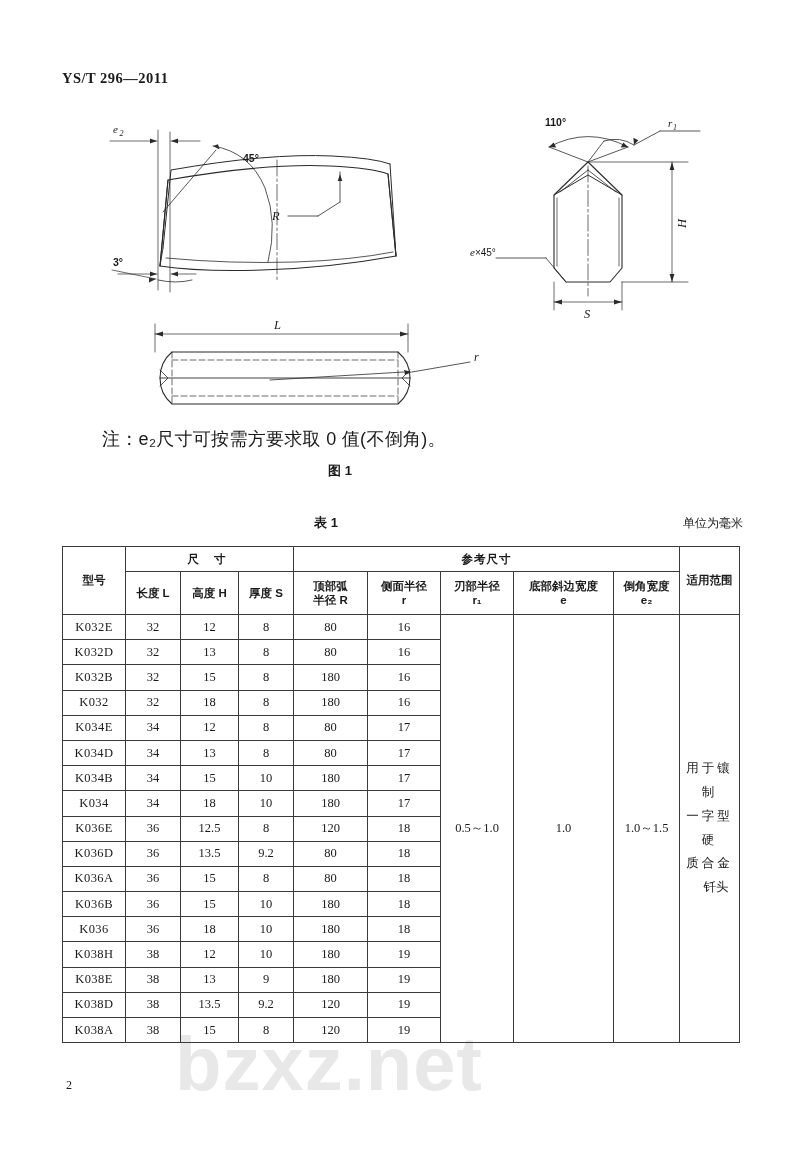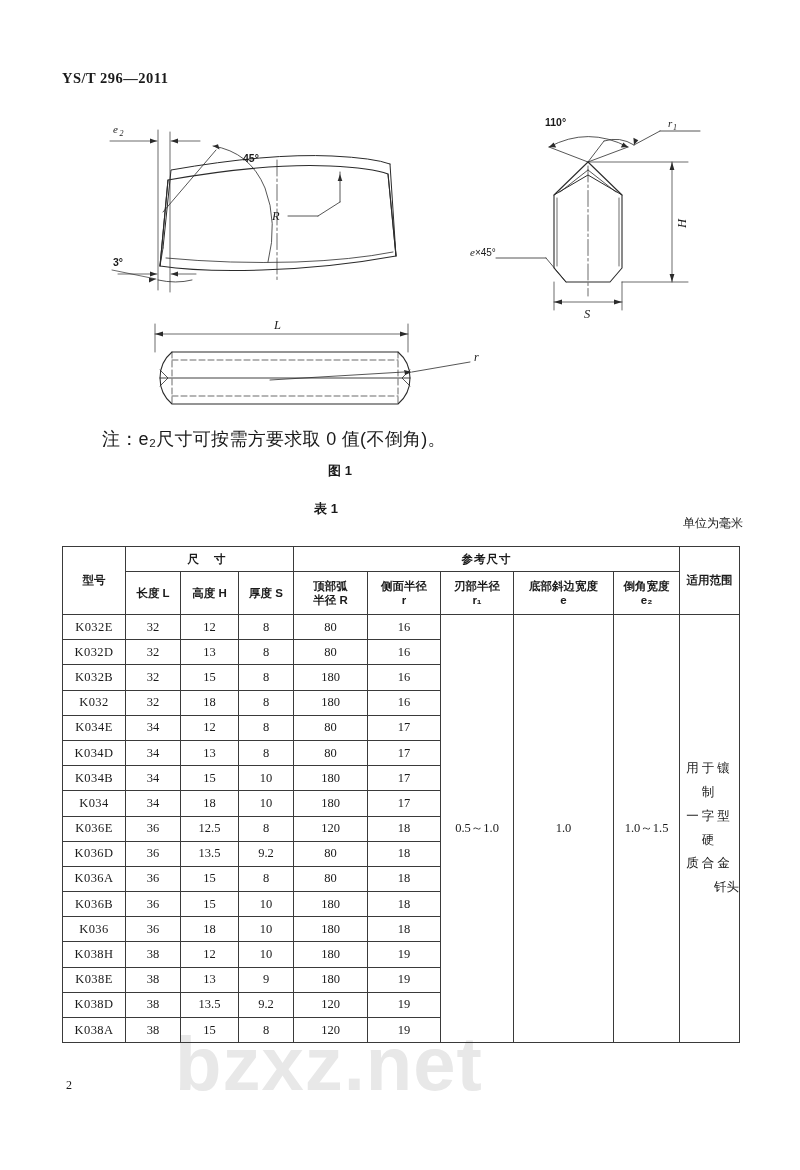--- a/index.html
+++ b/index.html
@@ -72,21 +72,21 @@
     position: absolute;
     width: 680px; top: 462px; left: 0;
     text-align: center;
     font-size: 13px;
     font-weight: bold;
     font-family: "Liberation Sans", sans-serif;
     z-index: 3;
   }
   .tab-caption {
     position: absolute;
-    width: 652px; top: 500px; left: 0;
+    width: 652px; top: 514px; left: 0;
     text-align: center;
     font-size: 13px;
     font-weight: bold;
     font-family: "Liberation Sans", sans-serif;
     z-index: 3;
   }
   .unit-note {
     position: absolute;
     right: 57px; top: 515px;
     font-size: 12px;
@@ -141,21 +141,21 @@
     vertical-align: middle;
     border-radius: 22px;
   }
   td.scope {
     font-family: "Liberation Sans", sans-serif;
     font-size: 12px;
     line-height: 1.9;
     vertical-align: middle;
   }
   .scope-l { display: block; letter-spacing: 3px; }
-  .scope-last { display: block; letter-spacing: 0px; text-align: right; padding-left: 13px;}
+  .scope-last { display: block; letter-spacing: 0px; text-align: center; padding-left: 13px;}
   .two-line span { display: block; }
 </style>
 </head>
 <body>
 
 <div id="watermark">bzxz.net</div>
 
 <div id="std-number">YS/T 296—2011</div>
 
 <div id="figure-area">

